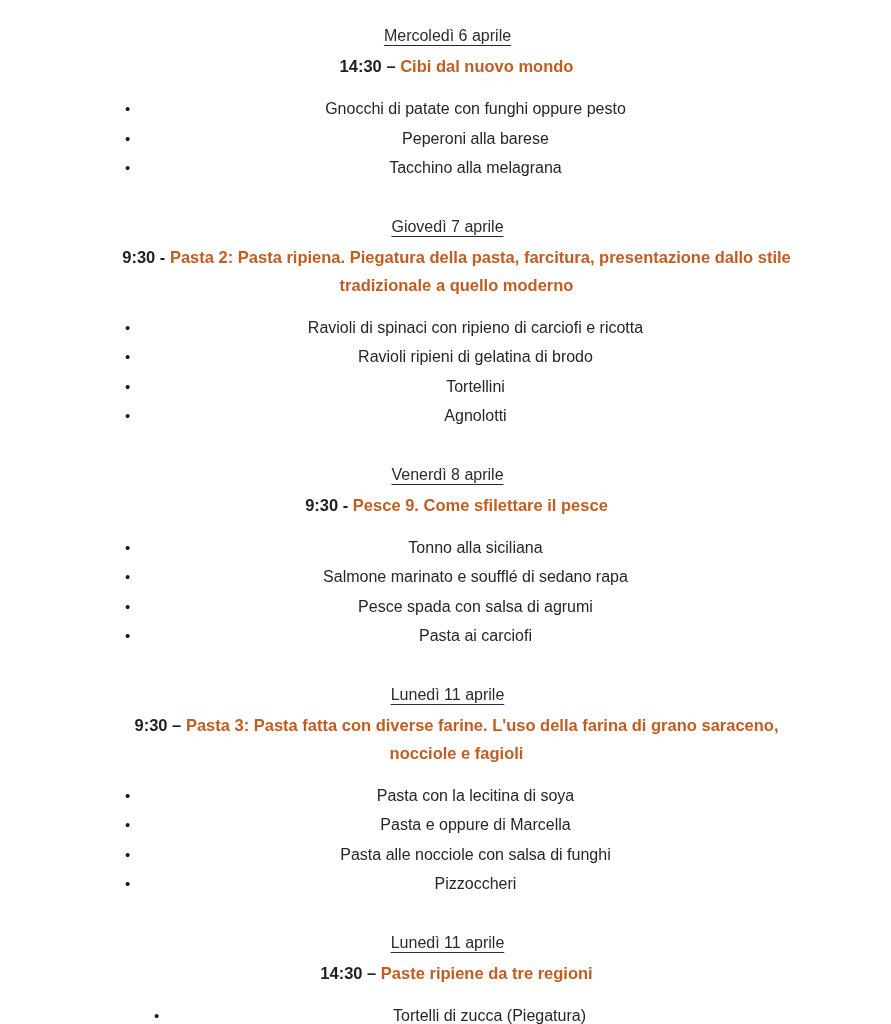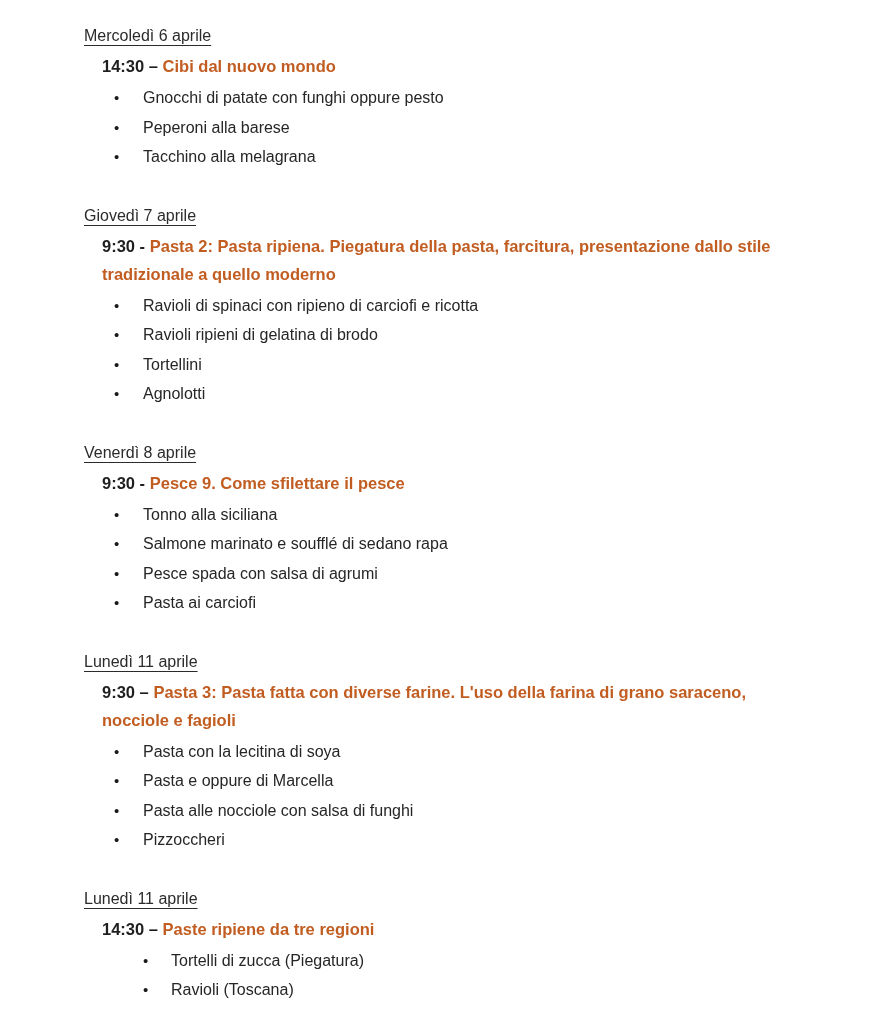--- a/index.html
+++ b/index.html
@@ -17,20 +17,21 @@
   }
   .doc {
     box-sizing: border-box;
     width: 891px;
     min-height: 1024px;
     padding: 21px 80px 30px 84px;
     background: #ffffff;
   }
   .section {
     margin-bottom: 29px;
+    text-align: center;
   }
   .section:last-child {
     margin-bottom: 0;
   }
   .date {
     font-size: 16px;
     font-weight: 400;
     line-height: 29px;
     color: #2b2b2b;
     text-decoration: underline;
@@ -45,21 +46,21 @@
     color: #1f1f1f;
   }
   .heading .time {
     color: #1f1f1f;
   }
   .heading .title {
     color: #c25d22;
   }
   ul.menu-list {
     list-style: none;
-    margin: 3px;
+    margin: 14px;
     padding: 0;
   }
   ul.menu-list li {
     position: relative;
     padding-left: 56px;
     font-size: 16px;
     line-height: 29.5px;
     color: #262626;
   }
   ul.menu-list li::before {

